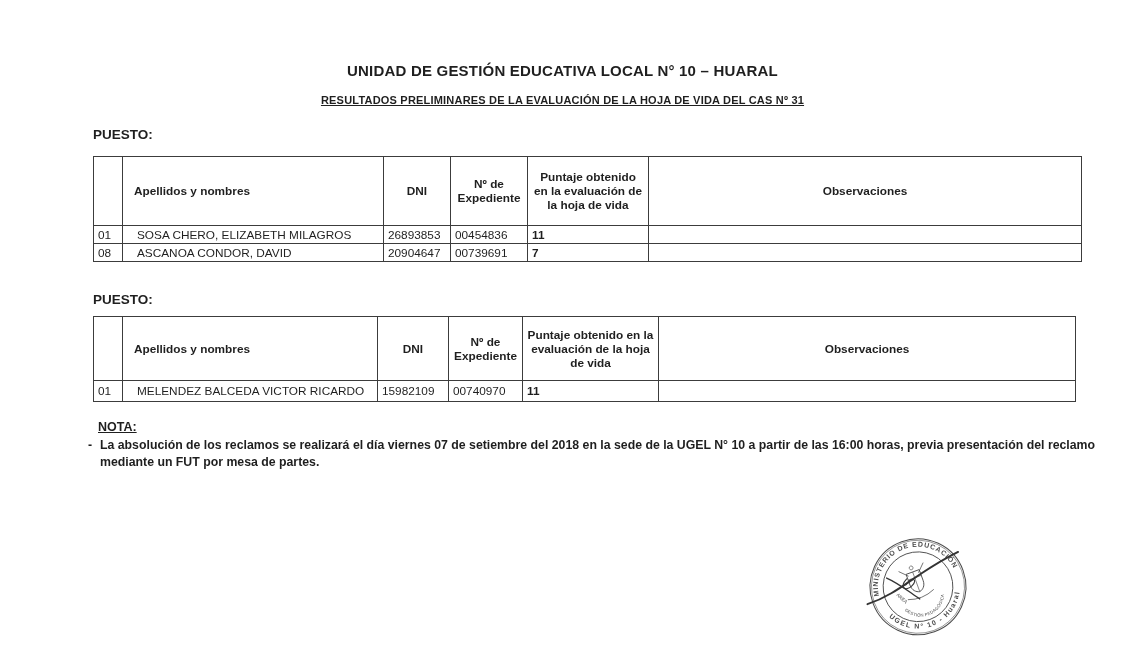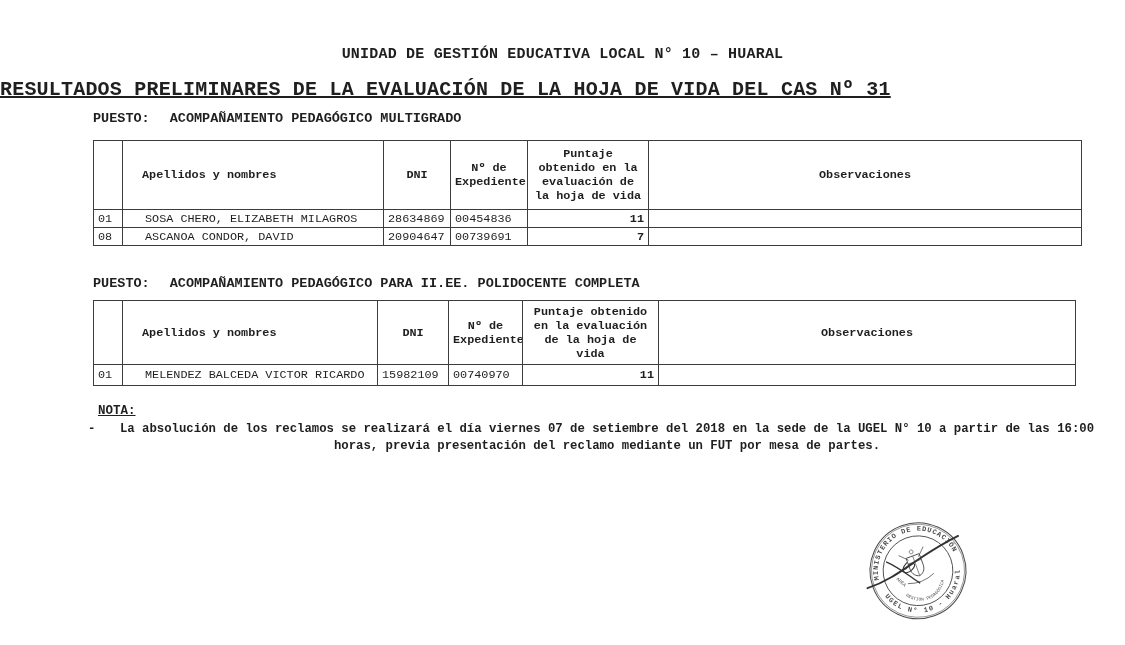--- a/index.html
+++ b/index.html
@@ -1,65 +1,64 @@
 <!DOCTYPE html>
 <html><head>
 <meta charset="utf-8">
 <style>
   html,body{margin:0;padding:0;background:#ffffff;}
   .page{
     position:relative;width:1125px;height:629px;background:#ffffff;
-    font-family:Liberation Mono, monospace;color:#1f1f1f;overflow:hidden;
+    font-family:Liberation Sans, sans-serif;color:#1f1f1f;overflow:hidden;margin-top:16px;
   }
   .doc-title{
     position:absolute;top:46px;left:0;width:100%;text-align:center;
     font-weight:bold;font-size:15px;letter-spacing:.2px;
   }
   .doc-subtitle{
-    position:absolute;top:78px;left:0;width:100%;text-align:left;
-    font-weight:bold;font-size:20px;text-decoration:underline;letter-spacing:.2px;
+    position:absolute;top:78px;left:0;width:100%;text-align:center;
+    font-weight:bold;font-size:11px;text-decoration:underline;letter-spacing:.2px;
   }
-  .puesto{position:absolute;left:93px;display:flex;gap:20px;font-weight:bold;font-size:13.5px;white-space:nowrap;}
+  .puesto{position:absolute;left:93px;display:flex;gap:12px;font-weight:bold;font-size:13.5px;white-space:nowrap;}
   #puesto-1{top:111px;}
   #puesto-2{top:276px;}
 
   .tblwrap{position:absolute;left:93px;}
   #tblwrap-1{top:140px;width:988px;}
   #tblwrap-2{top:300px;width:982px;}
   table{border-collapse:collapse;table-layout:fixed;width:100%;font-size:11.8px;color:#1f1f1f;}
   td,th{border:1px solid #3c3c3c;padding:0 4px;overflow:hidden;vertical-align:middle;}
   th{font-weight:bold;text-align:center;line-height:14px;}
-  th.h-name{text-align:left;padding-left:19px;border-radius:16px;}
+  th.h-name{text-align:left;padding-left:11px;border-radius:16px;}
   #tbl-1 thead tr{height:69px;}
   #tbl-1 tbody tr{height:18px;}
   #tbl-2 thead tr{height:64px;}
   #tbl-2 tbody tr{height:21px;}
   td.c-num,td.c-dni,td.c-exp{text-align:left;}
-  td.c-punt{text-align:right;font-weight:bold;}
-  td.c-name{padding-left:22px;white-space:nowrap;}
+  td.c-punt{text-align:left;font-weight:bold;}
+  td.c-name{padding-left:14px;white-space:nowrap;}
 
   .nota{position:absolute;left:88px;top:404px;width:1026px;font-weight:bold;font-size:12.3px;}
   .nota-label{margin-left:10px;text-decoration:underline;font-size:12.5px;}
   .nota-item{display:flex;margin-top:3px;line-height:16.5px;}
   .nota-dash{flex:none;width:12px;}
-  .nota-text{flex:1;text-align:center;}
+  .nota-text{flex:1;}
 
   .seal{position:absolute;left:854px;top:508px;width:128px;height:122px;}
 </style>
 </head>
 <body>
 
 <div class="page">
 
   <div class="doc-title">UNIDAD DE GESTIÓN EDUCATIVA LOCAL N° 10 – HUARAL</div>
   <div class="doc-subtitle">RESULTADOS PRELIMINARES DE LA EVALUACIÓN DE LA HOJA DE VIDA DEL CAS Nº 31</div>
 
   <div class="puesto" id="puesto-1">
     <span>PUESTO:</span>
-    <span>ACOMPAÑAMIENTO PEDAGÓGICO MULTIGRADO</span>
   </div>
 
   <div class="tblwrap" id="tblwrap-1">
     <table id="tbl-1">
       <colgroup>
         <col style="width:29px">
           <col style="width:261px">
           <col style="width:67px">
         <col style="width:77px">
           <col style="width:121px">
@@ -72,40 +71,39 @@
           <th>DNI</th>
           <th>Nº de Expediente</th>
           <th>Puntaje obtenido en la evaluación de la hoja de vida</th>
           <th>Observaciones</th>
         </tr>
       </thead>
       <tbody>
         <tr>
           <td class="c-num">01</td>
           <td class="c-name">SOSA CHERO, ELIZABETH MILAGROS</td>
-          <td class="c-dni">28634869</td>
+          <td class="c-dni">26893853</td>
           <td class="c-exp">00454836</td>
           <td class="c-punt">11</td>
           <td class="c-obs"></td>
         </tr>
         <tr>
           <td class="c-num">08</td>
           <td class="c-name">ASCANOA CONDOR, DAVID</td>
           <td class="c-dni">20904647</td>
           <td class="c-exp">00739691</td>
           <td class="c-punt">7</td>
           <td class="c-obs"></td>
         </tr>
       </tbody>
     </table>
   </div>
 
   <div class="puesto" id="puesto-2">
     <span>PUESTO:</span>
-    <span>ACOMPAÑAMIENTO PEDAGÓGICO PARA II.EE. POLIDOCENTE COMPLETA</span>
   </div>
 
   <div class="tblwrap" id="tblwrap-2">
     <table id="tbl-2">
       <colgroup>
         <col style="width:29px">
           <col style="width:255px">
           <col style="width:71px">
         <col style="width:74px">
           <col style="width:136px">

